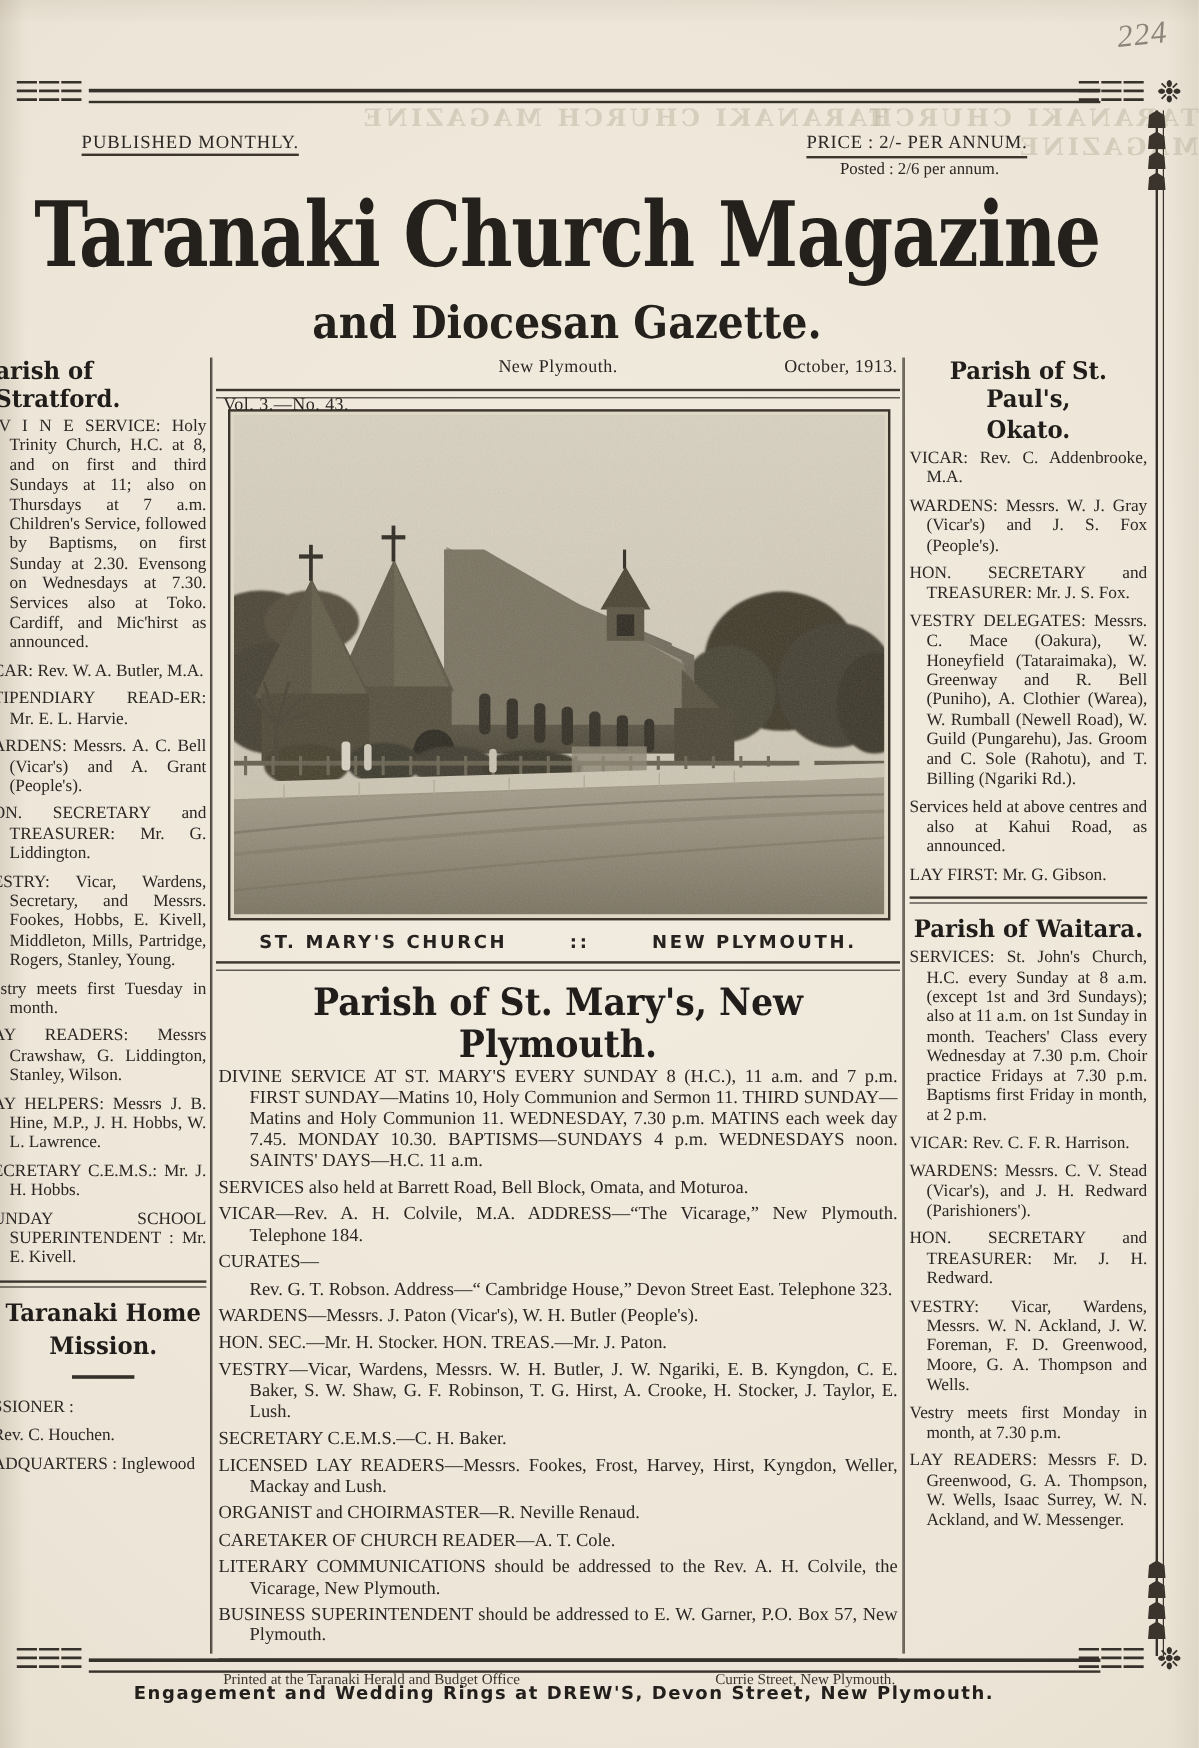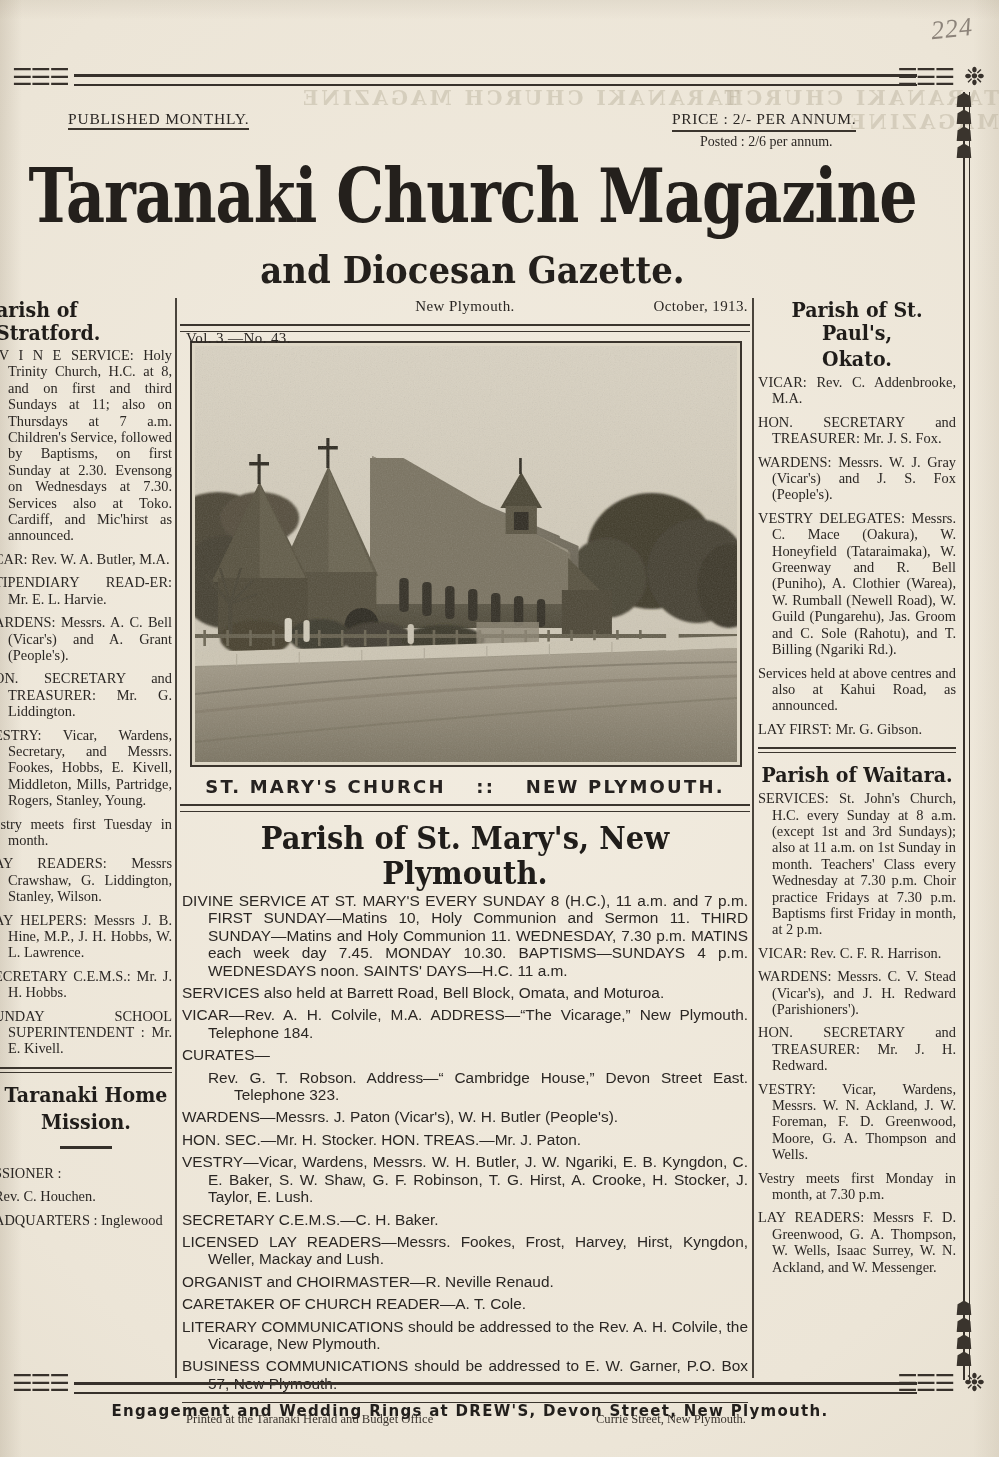--- a/index.html
+++ b/index.html
@@ -149,35 +149,35 @@
   .photoframe{
     border:2px solid #3a342d;padding:3px;background:#ded7c6;
     margin:0 8px 0 10px;
   }
   .photo{position:relative;width:100%;height:416px;overflow:hidden;background:#cfc8b6;}
   .photo svg{display:block;width:100%;height:100%;}
 
   .photocap{
     margin:9px 10px 0 10px;
     font-family:"DejaVu Sans", sans-serif;
-    font-weight:bold;font-size:18px;letter-spacing:2.2px;
+    font-weight:bold;font-size:15px;letter-spacing:2.2px;
     display:flex;justify-content:space-around;align-items:center;
     color:#262220;
   }
   .caprule{margin:7px 0 0 0;height:5px;border-top:2px solid #3b352e;border-bottom:1px solid #3b352e;}
 
   .midhead{
     text-align:center;
     font-family:"DejaVu Serif", serif;font-weight:bold;
     font-size:29px;line-height:32px;color:#201d1a;
     margin:9px 0 7px 0;
     transform:scaleY(1.08);transform-origin:center top;
   }
   .midblock{
-    font-family:Liberation Sans, sans-serif;
+    font-family:Liberation Serif, serif;
     font-size:15.4px;line-height:17.4px;
     text-align:justify;
     margin:0 2px 5px 2px;
     padding-left:26px;text-indent:-26px;
   }
   .midblock.sub{padding-left:52px;text-indent:-26px;}
 
   .footrule{height:4px;border-top:1px solid #3b352e;margin:10px 2px 5px 2px;}
   .printline{
     display:flex;justify-content:space-between;
@@ -456,37 +456,37 @@
           <div class="midblock">CURATES—</div>
           <div class="midblock sub">Rev. G. T. Robson.  Address—“ Cambridge House,” Devon Street East.  Telephone 323.</div>
           <div class="midblock">WARDENS—Messrs. J. Paton (Vicar's), W. H. Butler (People's).</div>
           <div class="midblock">HON. SEC.—Mr. H. Stocker.       HON. TREAS.—Mr. J. Paton.</div>
           <div class="midblock">VESTRY—Vicar, Wardens, Messrs. W. H. Butler, J. W. Ngariki, E. B. Kyngdon, C. E. Baker, S. W. Shaw, G. F. Robinson, T. G. Hirst, A. Crooke, H. Stocker, J. Taylor, E. Lush.</div>
           <div class="midblock">SECRETARY C.E.M.S.—C. H. Baker.</div>
           <div class="midblock">LICENSED LAY READERS—Messrs. Fookes,  Frost,  Harvey,  Hirst, Kyngdon, Weller, Mackay and Lush.</div>
           <div class="midblock">ORGANIST and CHOIRMASTER—R. Neville Renaud.</div>
           <div class="midblock">CARETAKER OF CHURCH READER—A. T. Cole.</div>
           <div class="midblock">LITERARY COMMUNICATIONS should be addressed to the Rev. A. H. Colvile, the Vicarage, New Plymouth.</div>
-          <div class="midblock">BUSINESS COMMUNICATIONS should be addressed to E. W. Garner, P.O. Box 57, New Plymouth.</div>
+          <div class="midblock">BUSINESS SUPERINTENDENT should be addressed to E. W. Garner, P.O. Box 57, New Plymouth.</div>
         </div>
 
       <div class="footrule"></div>
       <div class="printline">
         <span>Printed at the Taranaki Herald and Budget Office</span>
         <span>Currie Street, New Plymouth.</span>
       </div>
     </div>
 
     <div class="col col-right">
       <div class="sidehead">Parish of St. Paul's,</div>
       <div class="sidehead">Okato.</div>
       <div id="okato-entries">
           <div class="sideblock">VICAR: Rev. C. Addenbrooke, M.A.</div>
+          <div class="sideblock">WARDENS: Messrs. W. J. Gray (Vicar's) and J. S. Fox (People's).</div>
           <div class="sideblock">HON. SECRETARY and TREASURER: Mr. J. S. Fox.</div>
-          <div class="sideblock">WARDENS: Messrs. W. J. Gray (Vicar's) and J. S. Fox (People's).</div>
           <div class="sideblock">VESTRY DELEGATES: Messrs. C. Mace (Oakura), W. Honeyfield (Tataraimaka), W. Greenway and R. Bell (Puniho), A. Clothier (Warea), W. Rumball (Newell Road), W. Guild (Pungarehu), Jas. Groom and C. Sole (Rahotu), and T. Billing (Ngariki Rd.).</div>
           <div class="sideblock">Services held at above centres and also at Kahui Road, as announced.</div>
           <div class="sideblock">LAY FIRST: Mr. G. Gibson.</div>
         </div>
       <hr class="sidehr">
       <div class="sidehead">Parish of Waitara.</div>
       <div id="waitara-entries">
           <div class="sideblock">SERVICES: St. John's Church, H.C. every Sunday at 8 a.m. (except 1st and 3rd Sundays); also at 11 a.m. on 1st Sunday in month. Teachers' Class every Wednesday at 7.30 p.m.  Choir practice Fridays at 7.30 p.m.  Baptisms first Friday in month, at 2 p.m.</div>
           <div class="sideblock">VICAR: Rev. C. F. R. Harrison.</div>
           <div class="sideblock">WARDENS: Messrs. C. V. Stead (Vicar's), and J. H. Redward (Parishioners').</div>

